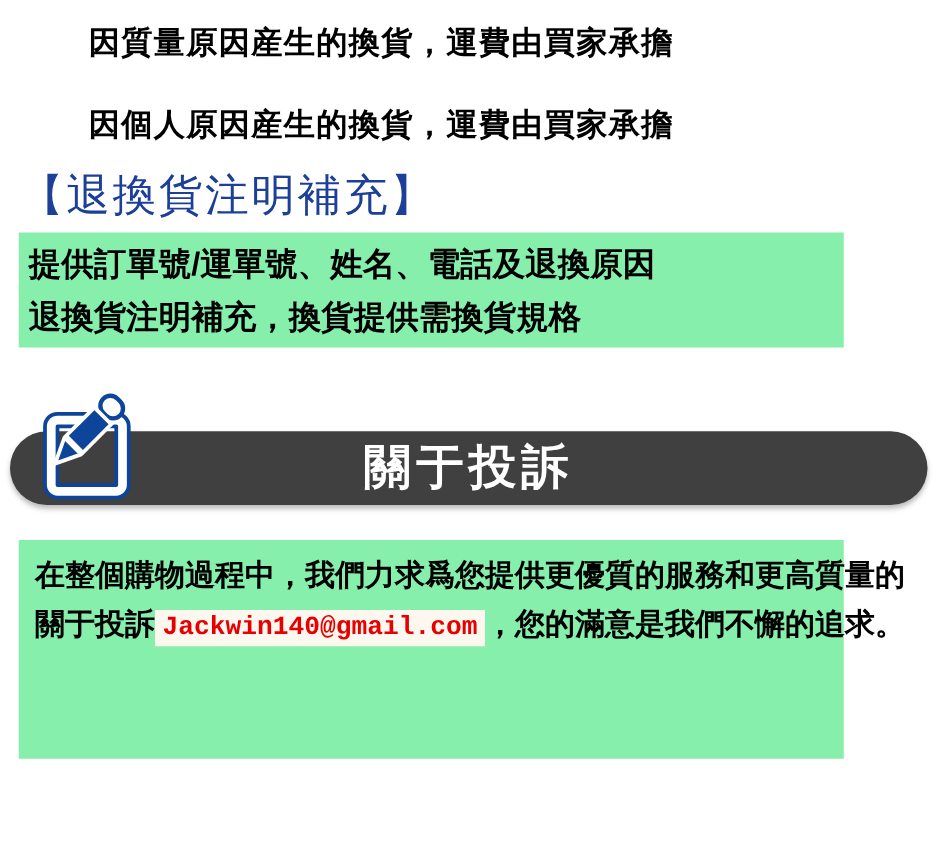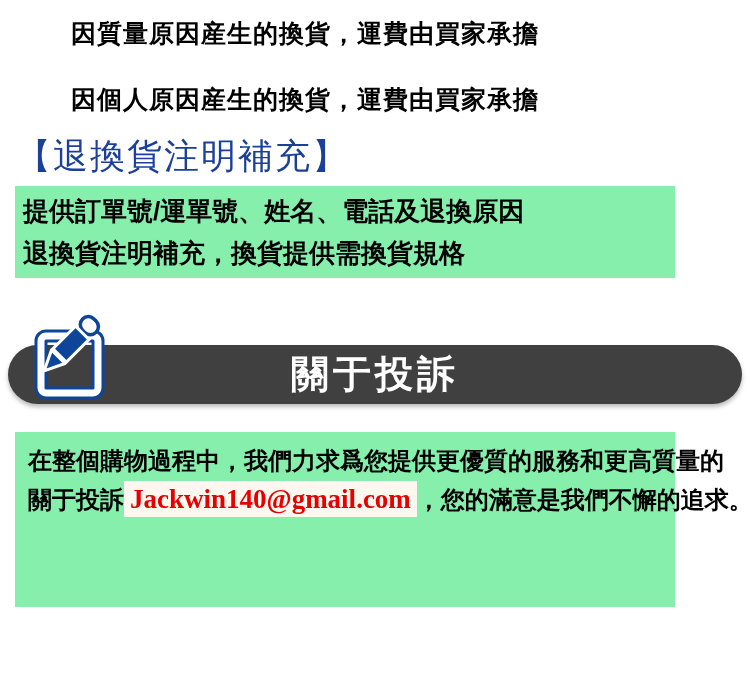--- a/index.html
+++ b/index.html
@@ -84,22 +84,22 @@
   .box2 {
     top: 432px;
     height: 175px;
     padding: 9px 13px;
     font-size: 24px;
     line-height: 39px;
     text-align: center;
   }
   .box2 .info-line { white-space: nowrap; }
   .email {
-    font-family: Liberation Serif, serif;
-    font-size: 27px;
+    font-family: Liberation Mono, monospace;
+    font-size: 21px;
     font-weight: bold;
     color: #e60000;
     background: #fdf8ef;
     padding: 3px 6px;
   }
 </style>
 </head>
 <body>
 
 <div id="page">

